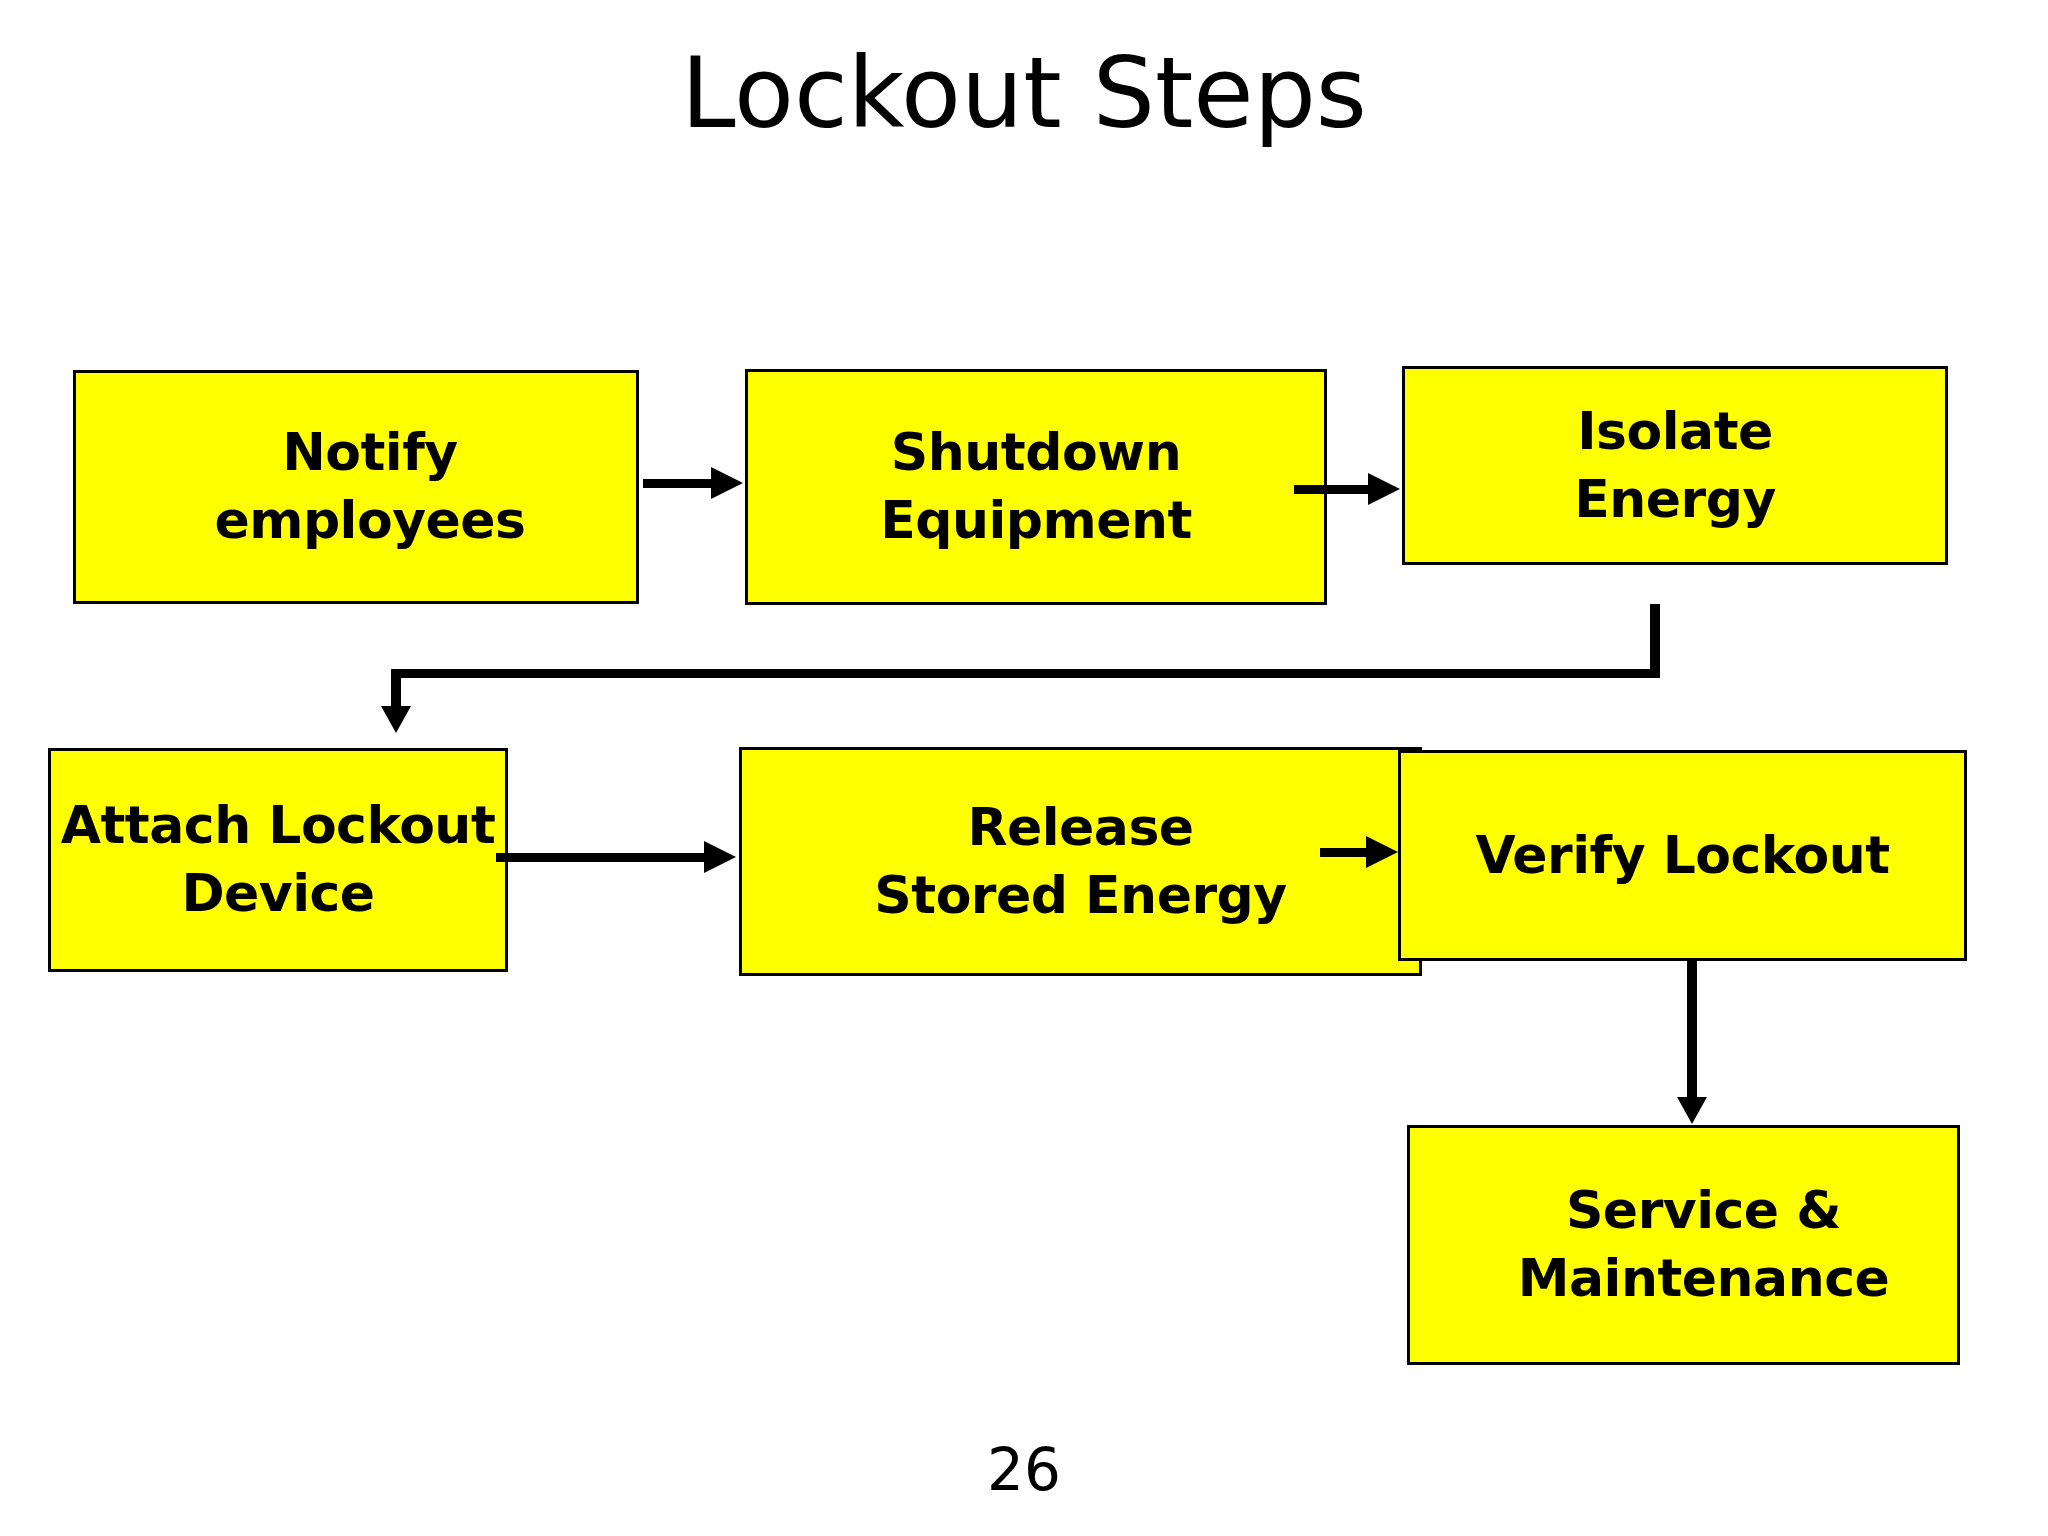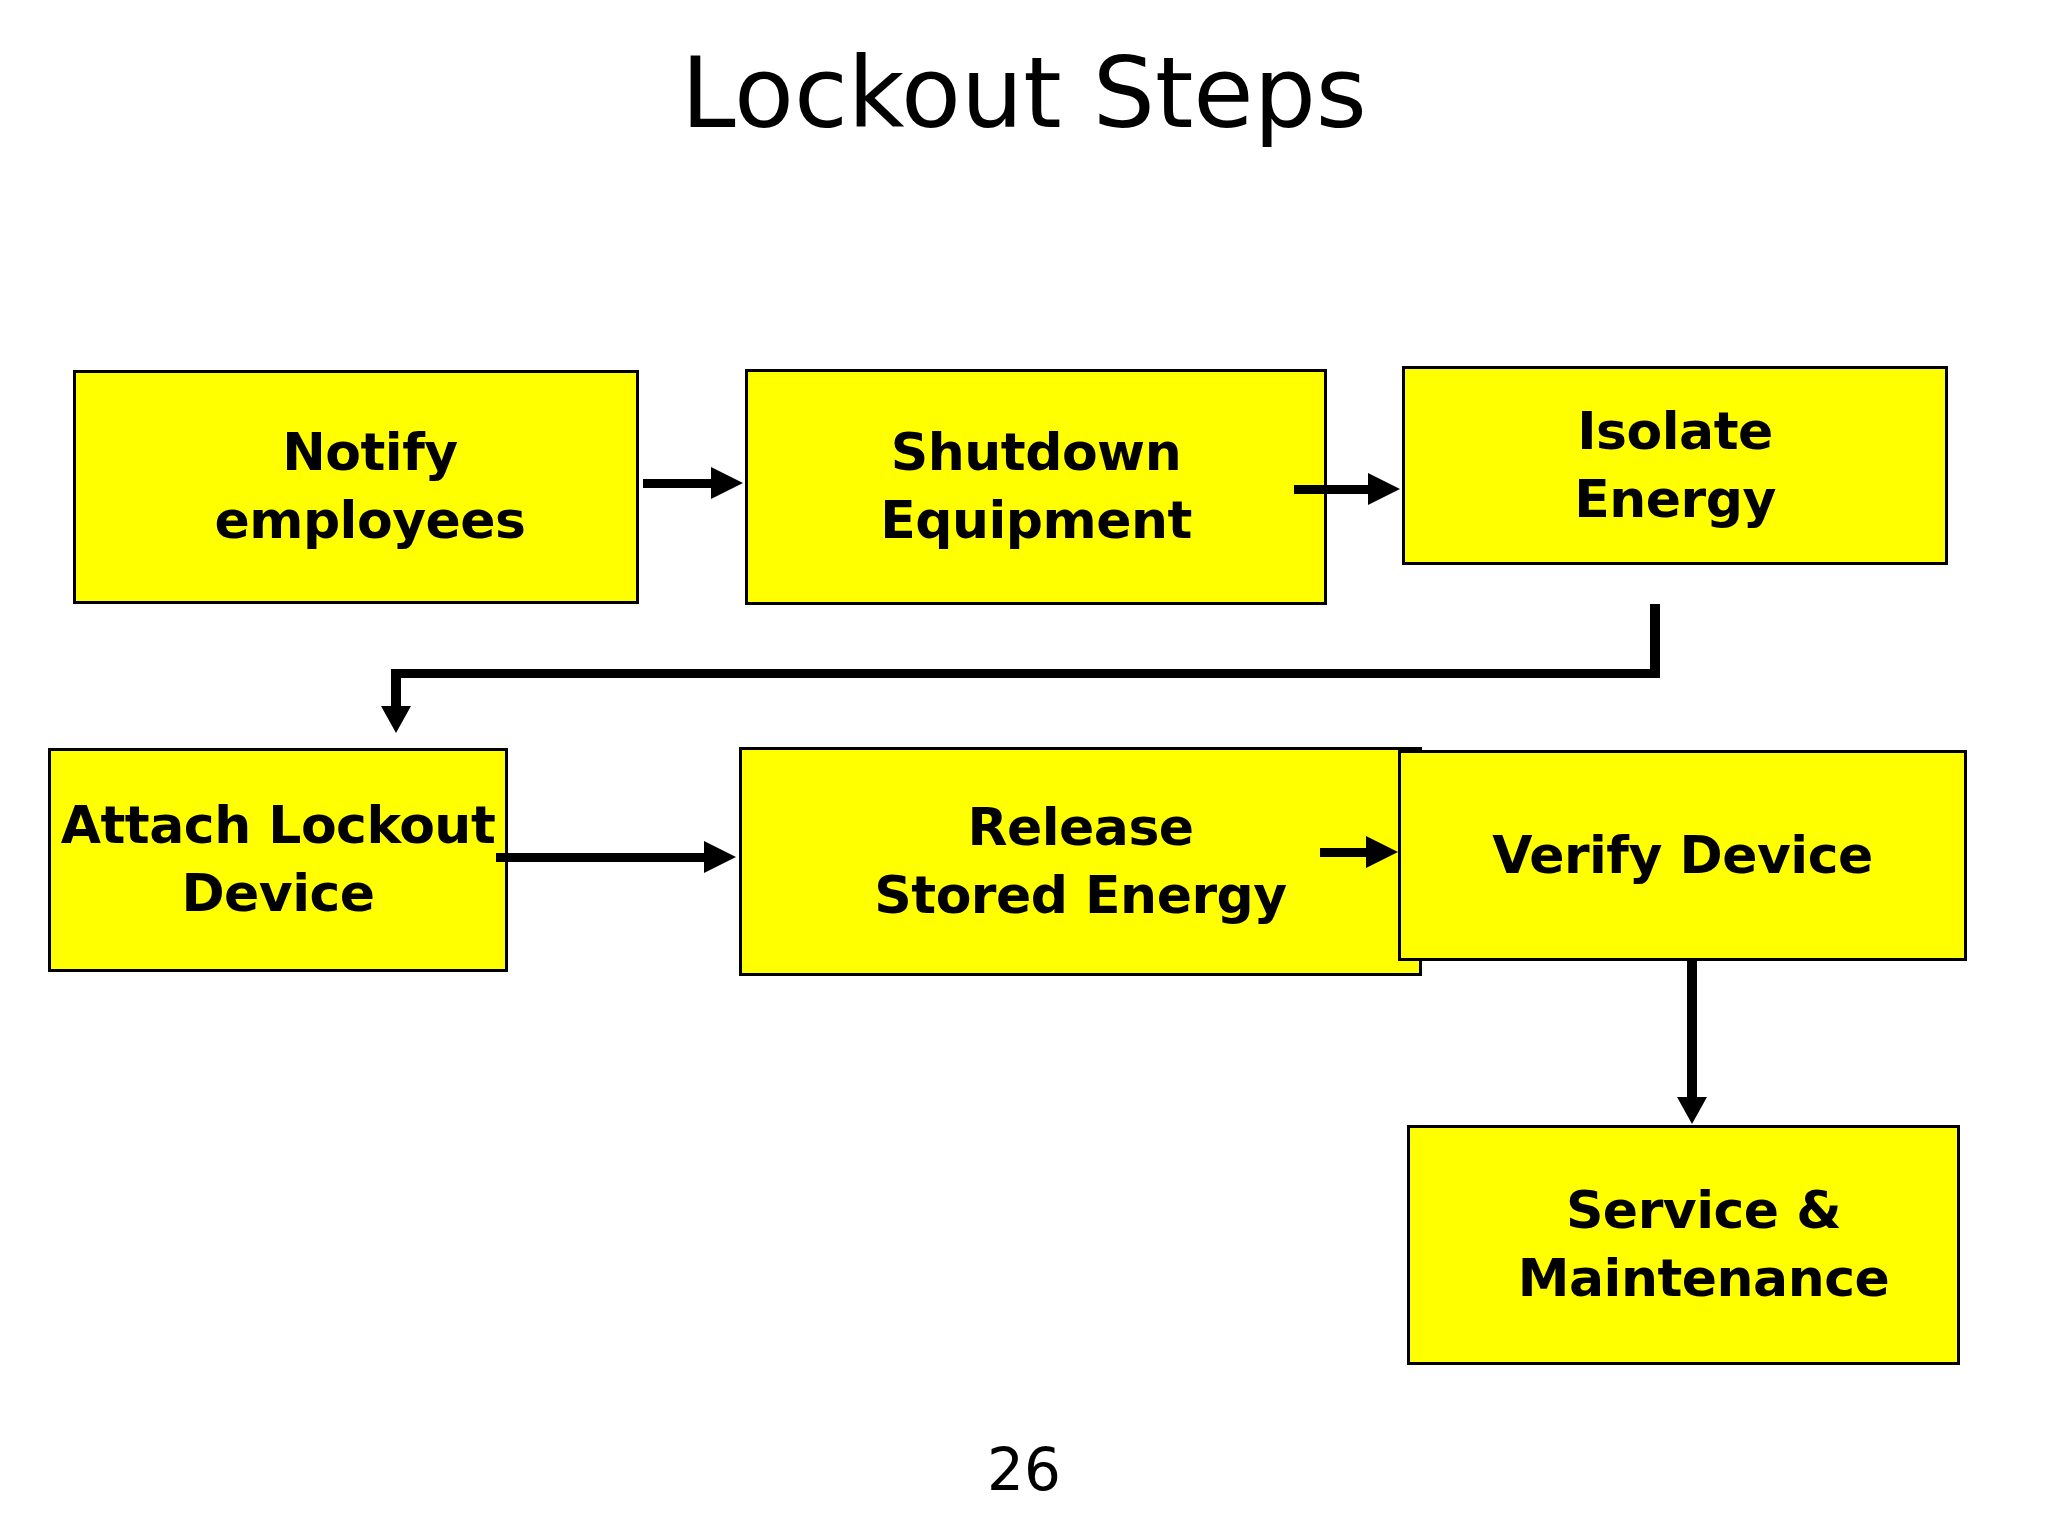--- a/index.html
+++ b/index.html
@@ -101,21 +101,21 @@
     <div class="box-label">Attach Lockout
 Device</div>
   </div>
 
   <div class="box" style="left:739px;top:747px;width:683px;height:229px;">
     <div class="box-label">Release
 Stored Energy</div>
   </div>
 
   <div class="box" style="left:1398px;top:750px;width:569px;height:211px;">
-    <div class="box-label">Verify Device</div>
+    <div class="box-label">Verify Lockout</div>
   </div>
 
   <div>
     <div class="shaft" style="left:496px;top:853px;width:209px;height:9px;"></div>
     <div class="head-right" style="left:704px;top:841px;"></div>
   </div>
 
   <div>
     <div class="shaft" style="left:1320px;top:848px;width:48px;height:9px;"></div>
     <div class="head-right" style="left:1366px;top:836px;"></div>

